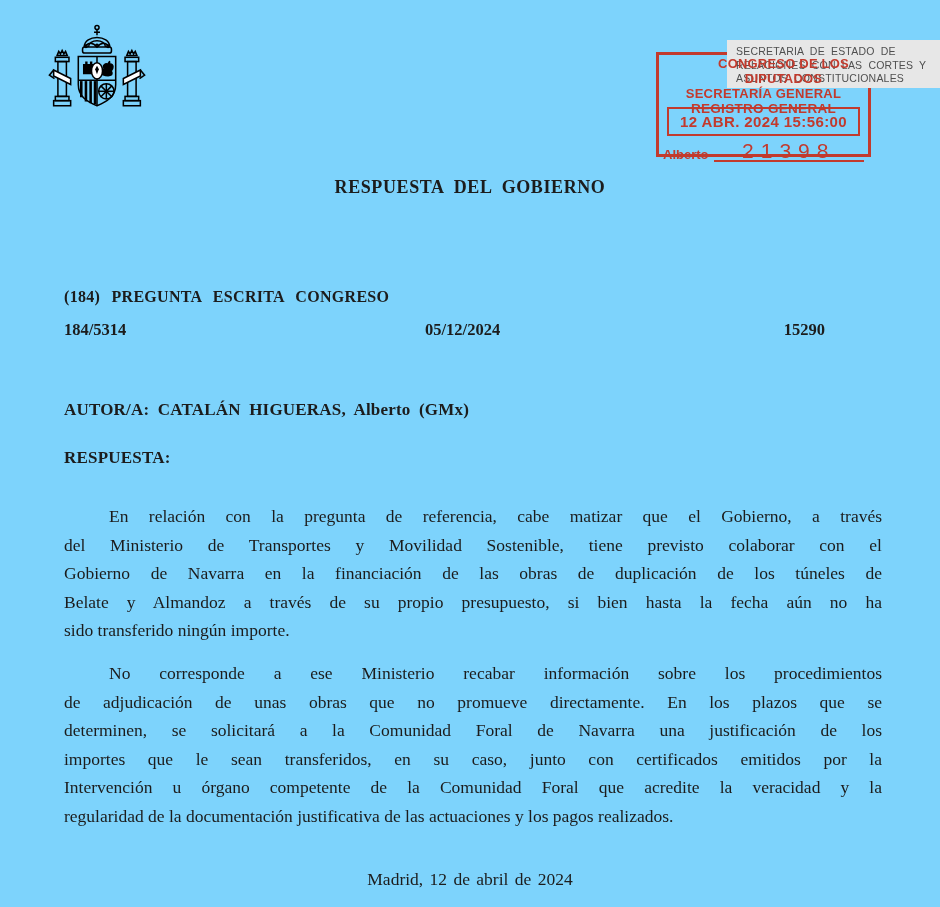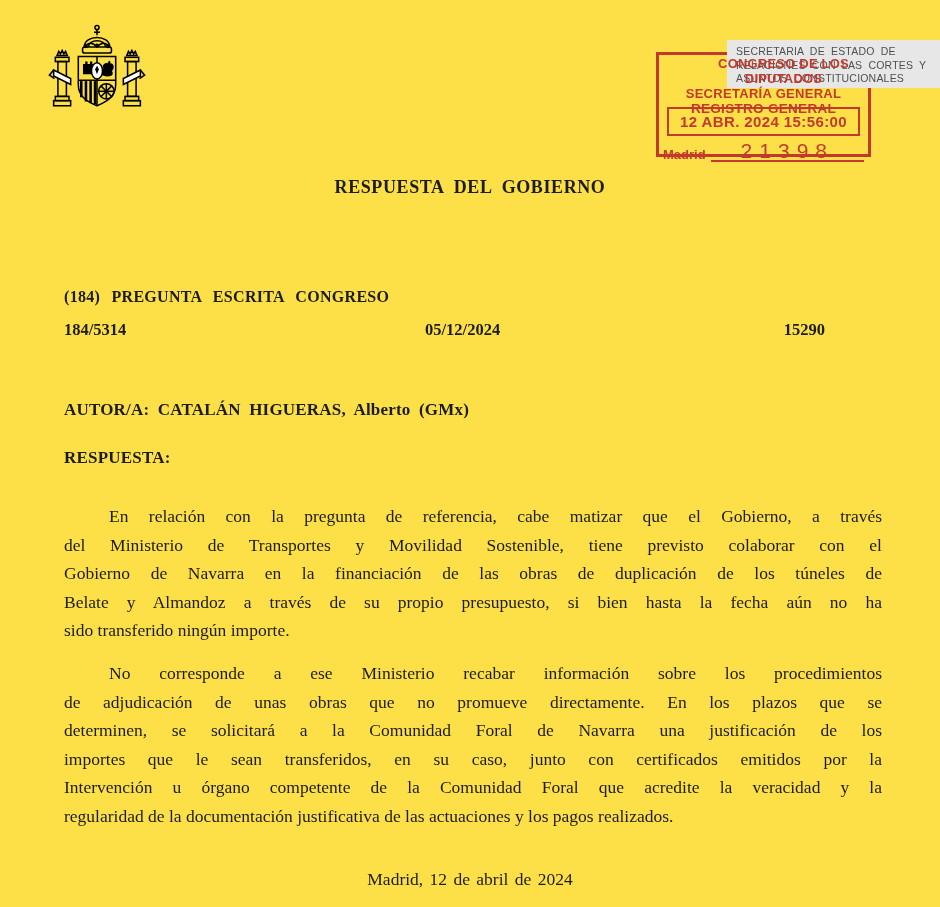--- a/index.html
+++ b/index.html
@@ -5,21 +5,21 @@
   :root{
     --stamp-red:#c23a2d;
     --gray-bg:#e7e7e7;
     --gray-text:#4f4f4f;
     --ink:#1c1c1c;
   }
   html,body{margin:0;padding:0;background:#ffffff;}
   .page{
     position:relative;
     width:940px;height:907px;
-    background:#fde047;
+    background:#7dd3fc;
     font-family:"Liberation Serif","DejaVu Serif",serif;
     color:var(--ink);
     overflow:hidden;
   }
   
   .coat{position:absolute;left:46px;top:16px;width:102px;height:120px;}
   .coat svg{width:100%;height:100%;}
   
   .stamp-zone{position:absolute;left:656px;top:40px;width:284px;height:125px;
     font-family:"Liberation Sans","DejaVu Sans",sans-serif;}
@@ -131,21 +131,21 @@
         <div class="line">RELACIONES  CON  LAS  CORTES  Y</div>
         <div class="line">ASUNTOS  CONSTITUCIONALES</div>
       </div>
     <div class="stamp-text">
       <div class="stamp-org1">CONGRESO DE LOS DIPUTADOS</div>
       <div class="stamp-org2">SECRETARÍA GENERAL</div>
       <div class="stamp-org3">REGISTRO GENERAL</div>
     </div>
     <div class="stamp-datebox">12 ABR. 2024 15:56:00</div>
     <div class="stamp-entry">
-      <span class="entry-label">Madrid</span>
+      <span class="entry-label">Alberto</span>
       <span class="entry-number-wrap">21398</span>
     </div>
   </div>
 
   <div class="doc-title">RESPUESTA DEL GOBIERNO</div>
 
   <div class="block subtitle">(184) PREGUNTA ESCRITA CONGRESO</div>
 
   <div class="block ref-row">
     <span class="ref-exp">184/5314</span>

